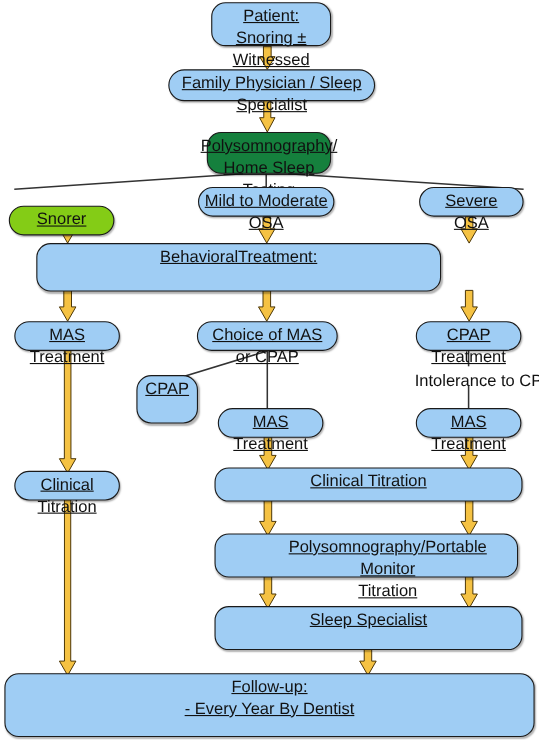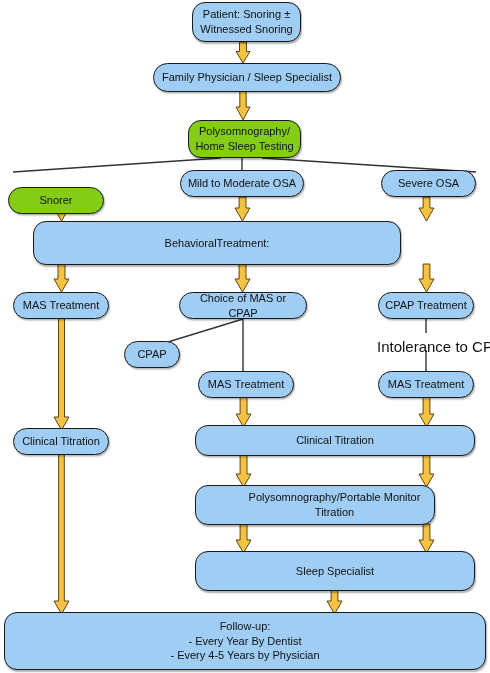--- a/index.html
+++ b/index.html
@@ -25,29 +25,30 @@
     height: 673px;
     pointer-events: none;
   }
   .node {
     position: absolute;
     box-sizing: border-box;
     background: #9fcdf4;
     border: 1.3px solid #1a1a1a;
     border-radius: 13px;
     display: flex;
-    align-items: center;
+    align-items: flex-start;
     justify-content: center;
     text-align: center;
     color: #111111;
-    font-size: 11px;
+    font-size: 15px;
     line-height: 1.32;
     padding: 2px 5px;
     box-shadow: 1px 1.5px 1.5px rgba(0,0,0,0.30);
     z-index: 3;
+    text-decoration: underline;
   }
   .node span { display: block; }
   .edge-label {
     position: absolute;
     font-size: 15px;
     color: #111111;
     white-space: nowrap;
     z-index: 4;
   }
 </style>
@@ -90,21 +91,21 @@
         <div>
           <span>Patient: Snoring ±</span>
           <span>Witnessed Snoring</span>
         </div>
       </div>
       <div class="node" style="left: 153px; top: 63px; width: 188px; height: 29px; background: rgb(159, 205, 244); border-color: rgb(26, 26, 26); color: rgb(17, 17, 17); border-radius: 14.5px;">
         <div>
           <span>Family Physician / Sleep Specialist</span>
         </div>
       </div>
-      <div class="node" style="left: 188px; top: 120px; width: 113px; height: 38px; background: #84cc16; border-color: rgb(26, 26, 26); color: rgb(17, 17, 17);">
+      <div class="node" style="left: 188px; top: 120px; width: 113px; height: 38px; background: #15803d; border-color: rgb(26, 26, 26); color: rgb(17, 17, 17);">
         <div>
           <span>Polysomnography/</span>
           <span>Home Sleep Testing</span>
         </div>
       </div>
       <div class="node" style="left: 8px; top: 170px; width: 96px; height: 27px; background: #84cc16; border-color: rgb(26, 26, 26); color: rgb(17, 17, 17); border-radius: 13.5px; margin-top: 17px;">
         <div>
           <span>Snorer</span>
         </div>
       </div>
@@ -131,21 +132,21 @@
       <div class="node" style="left: 179px; top: 292px; width: 128px; height: 27px; background: rgb(159, 205, 244); border-color: rgb(26, 26, 26); color: rgb(17, 17, 17); border-radius: 13.5px;">
         <div>
           <span>Choice of MAS or CPAP</span>
         </div>
       </div>
       <div class="node" style="left: 378px; top: 292px; width: 96px; height: 27px; background: rgb(159, 205, 244); border-color: rgb(26, 26, 26); color: rgb(17, 17, 17); border-radius: 13.5px;">
         <div>
           <span>CPAP Treatment</span>
         </div>
       </div>
-      <div class="node" style="left: 124px; top: 341px; width: 56px; height: 27px; background: rgb(159, 205, 244); border-color: rgb(26, 26, 26); color: rgb(17, 17, 17); border-radius: 13.5px;">
+      <div class="node" style="left: 124px; top: 341px; width: 56px; height: 44px; background: rgb(159, 205, 244); border-color: rgb(26, 26, 26); color: rgb(17, 17, 17); border-radius: 13.5px;">
         <div>
           <span>CPAP</span>
         </div>
       </div>
       <div class="node" style="left: 198px; top: 371px; width: 96px; height: 27px; background: rgb(159, 205, 244); border-color: rgb(26, 26, 26); color: rgb(17, 17, 17); border-radius: 13.5px;">
         <div>
           <span>MAS Treatment</span>
         </div>
       </div>
       <div class="node" style="left: 378px; top: 371px; width: 96px; height: 27px; background: rgb(159, 205, 244); border-color: rgb(26, 26, 26); color: rgb(17, 17, 17); border-radius: 13.5px;">
@@ -156,36 +157,35 @@
       <div class="node" style="left: 13px; top: 428px; width: 96px; height: 27px; background: rgb(159, 205, 244); border-color: rgb(26, 26, 26); color: rgb(17, 17, 17); border-radius: 13.5px;">
         <div>
           <span>Clinical Titration</span>
         </div>
       </div>
       <div class="node" style="left: 195px; top: 425px; width: 280px; height: 31px; background: rgb(159, 205, 244); border-color: rgb(26, 26, 26); color: rgb(17, 17, 17);">
         <div>
           <span>Clinical Titration</span>
         </div>
       </div>
-      <div class="node" style="left: 195px; top: 485px; width: 240px; height: 40px; background: rgb(159, 205, 244); border-color: rgb(26, 26, 26); color: rgb(17, 17, 17); padding-left: 44px;">
+      <div class="node" style="left: 195px; top: 485px; width: 276px; height: 40px; background: rgb(159, 205, 244); border-color: rgb(26, 26, 26); color: rgb(17, 17, 17); padding-left: 44px;">
         <div>
           <span>Polysomnography/Portable Monitor</span>
           <span>Titration</span>
         </div>
       </div>
       <div class="node" style="left: 195px; top: 551px; width: 280px; height: 40px; background: rgb(159, 205, 244); border-color: rgb(26, 26, 26); color: rgb(17, 17, 17);">
         <div>
           <span>Sleep Specialist</span>
         </div>
       </div>
       <div class="node" style="left: 4px; top: 612px; width: 482px; height: 58px; background: rgb(159, 205, 244); border-color: rgb(26, 26, 26); color: rgb(17, 17, 17);">
         <div>
           <span>Follow-up:</span>
           <span>- Every Year By Dentist</span>
-          <span>- Every 4-5 Years by Physician</span>
         </div>
       </div>
     </div>
   <div id="labels-layer">
       <div class="edge-label" style="left: 377px; top: 338px; color: rgb(17, 17, 17);">Intolerance to CPAP</div>
     </div>
 
 </div>
 
 </body></html>

